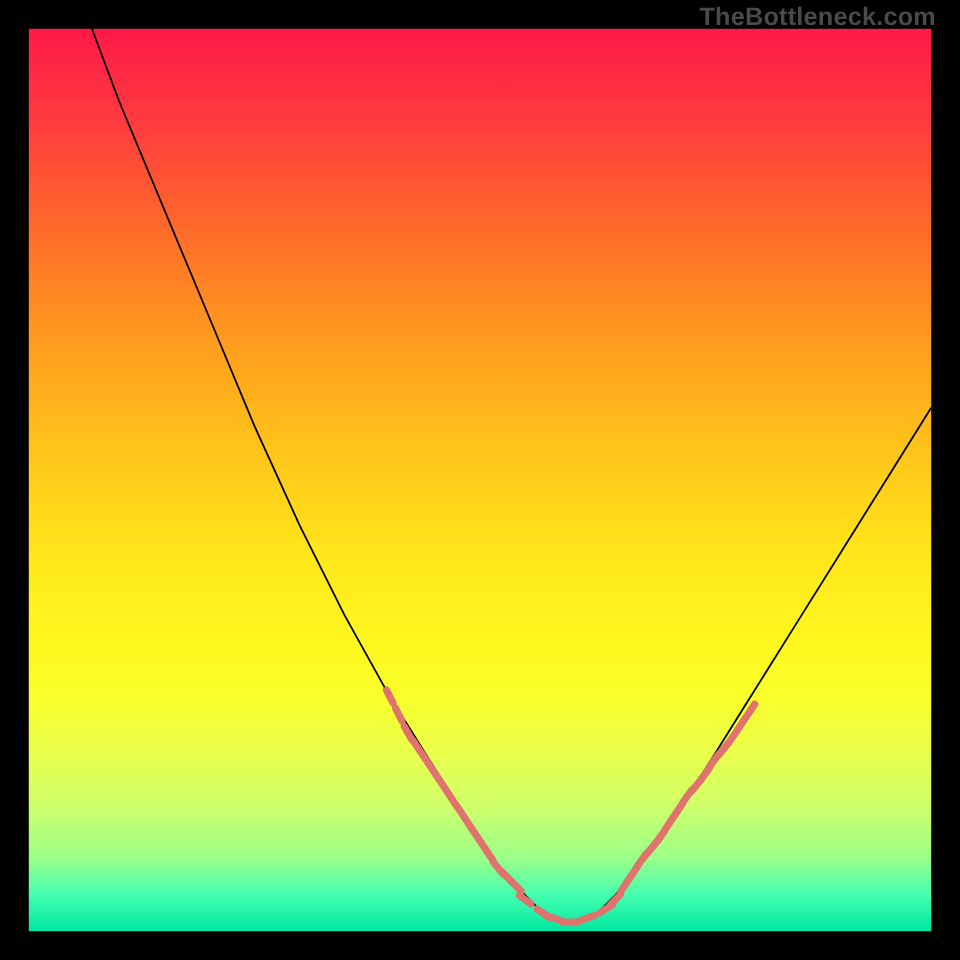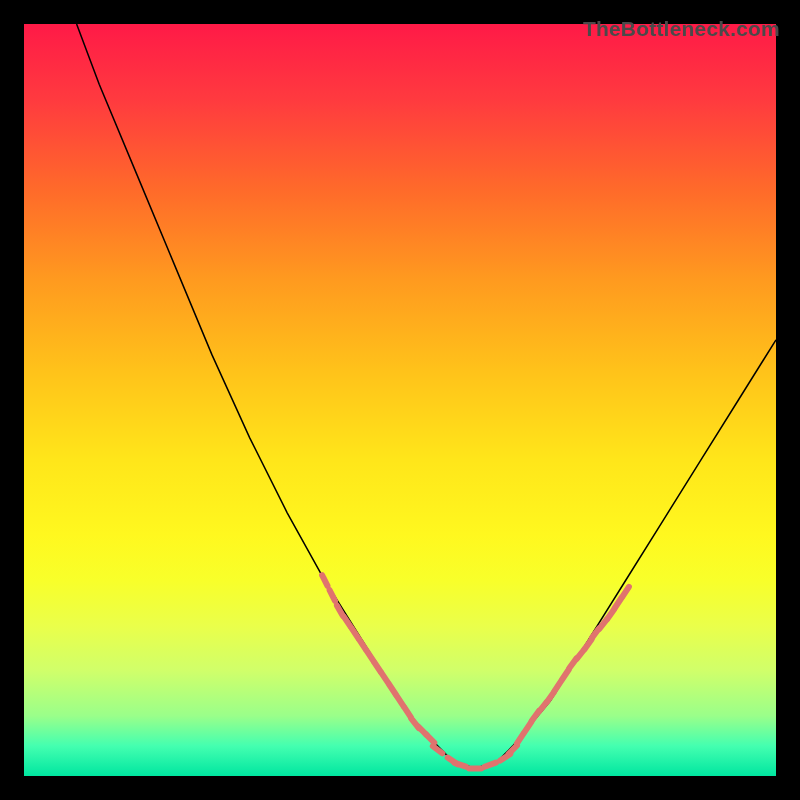--- a/index.html
+++ b/index.html
@@ -27,21 +27,21 @@
       #f8ff2a 74%,
       #eaff4a 80%,
       #d0ff6a 86%,
       #9aff8a 92%,
       #44ffb0 96%,
       #00e6a0 100%
     );
   }
   .watermark {
     position: absolute;
-    top: 17px;
+    top: 3px;
     right: 20px;
     font-family: Arial, Helvetica, sans-serif;
     font-size: 21px;
     font-weight: 600;
     color: #4a4a4a;
     letter-spacing: 0.2px;
   }
   svg.plot {
     position: absolute;
     left: 24px;

